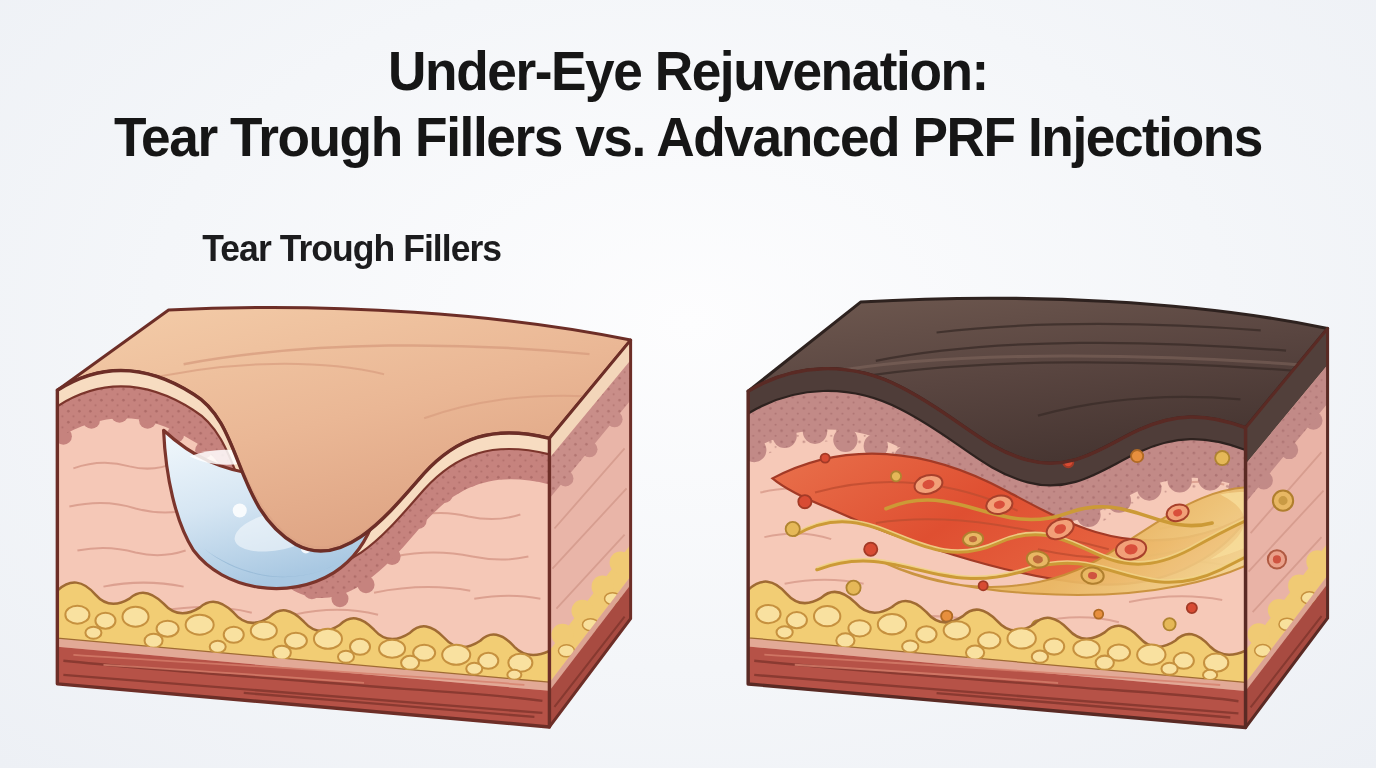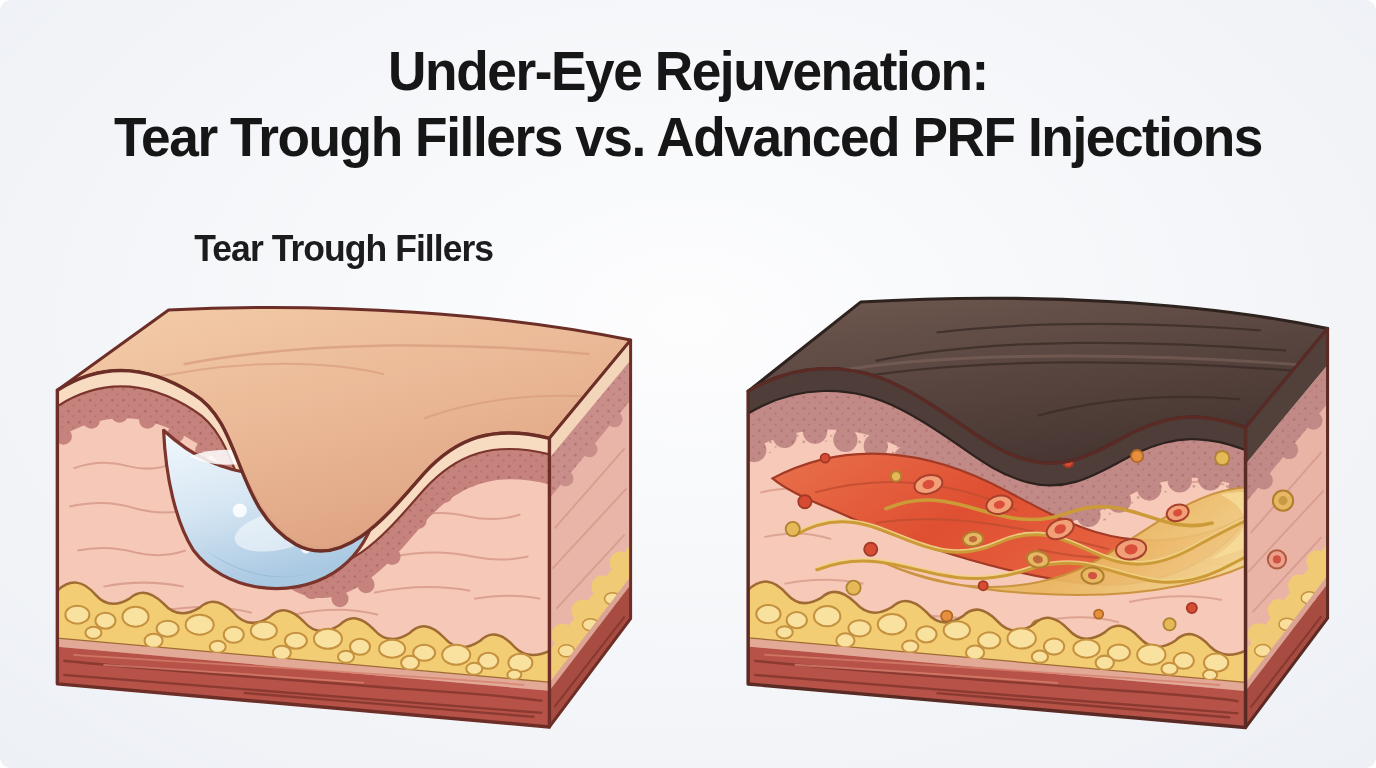--- a/index.html
+++ b/index.html
@@ -1,31 +1,30 @@
 <!DOCTYPE html>
 <html><head>
 <meta charset="utf-8">
 <style>
   html,body{margin:0;padding:0;}
   .canvas{
     position:relative;width:1376px;height:768px;overflow:hidden;
     background:radial-gradient(ellipse at 50% 42%, #fdfdfe 0%, #f4f6f9 55%, #edf0f5 100%);
     font-family:"Liberation Sans","DejaVu Sans",sans-serif;
-    border-radius:11px;
   }
   .title{
     position:absolute;top:38px;left:0;width:100%;
     text-align:center;color:#161616;font-weight:800;
     font-size:56px;line-height:1.18;letter-spacing:-1.5px;
   }
   .title-line{display:block;transform:scaleX(.95);transform-origin:50% 50%;white-space:nowrap;}
   .panel-labels{position:absolute;top:228px;left:0;width:100%;display:flex;}
   .panel-label{
     width:688px;text-align:center;color:#1c1c1e;font-weight:800;
-    font-size:37px;letter-spacing:-1px;
+    font-size:37px;letter-spacing:-1px;margin-left:8px;
   }
   .panel-label span{display:inline-block;transform:scaleX(.96);white-space:nowrap;}
   .illus{position:absolute;}
   .illus-left{left:42px;top:298px;width:624px;height:456px;}
   .illus-right{left:730px;top:294px;width:636px;height:468px;}
   svg{display:block;width:100%;height:100%;}
 </style>
 </head>
 <body>
 

